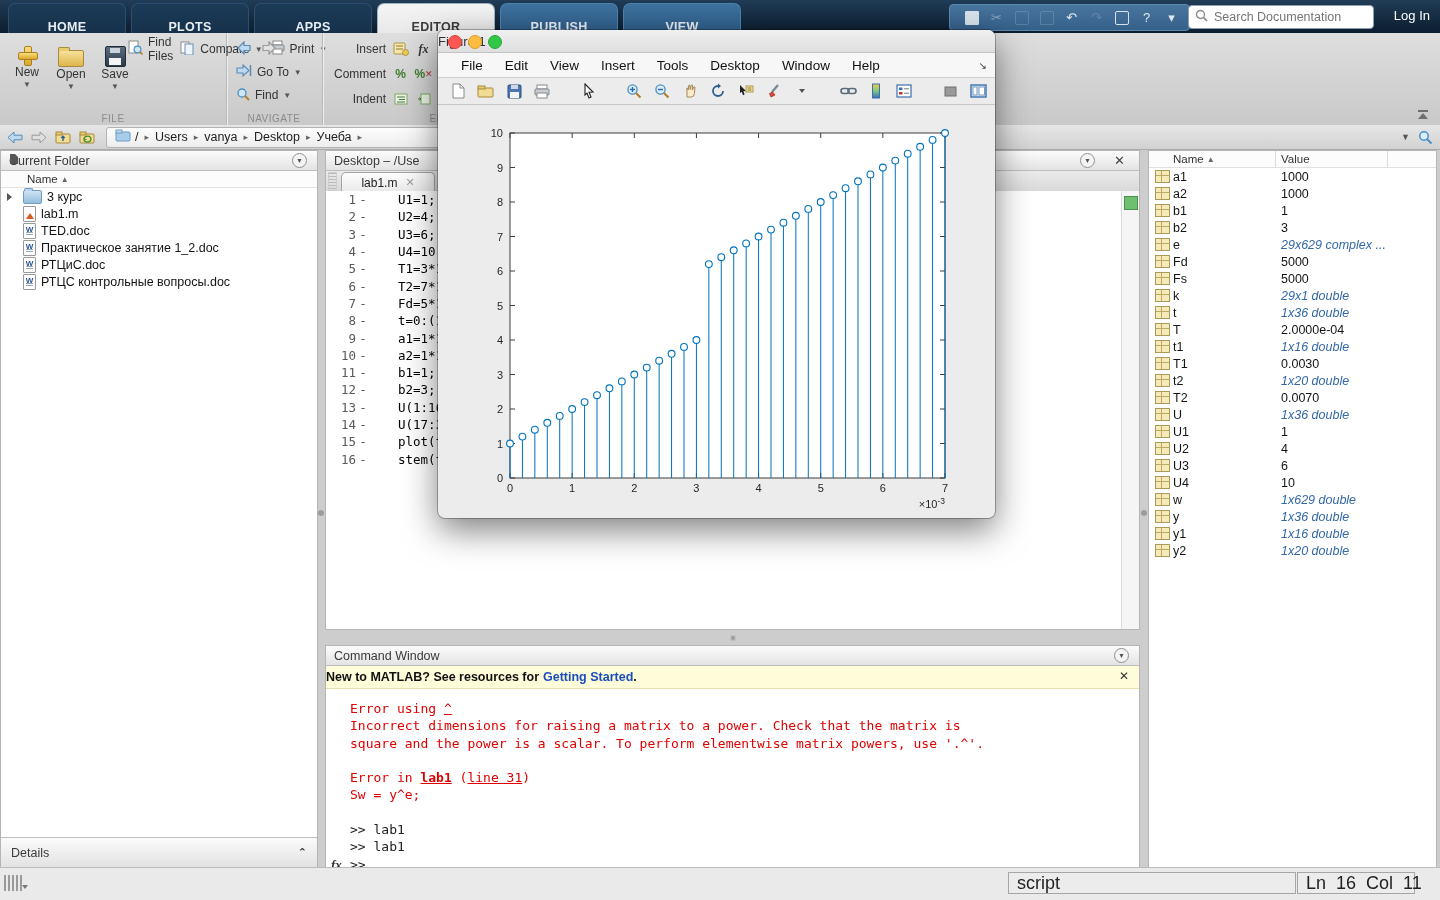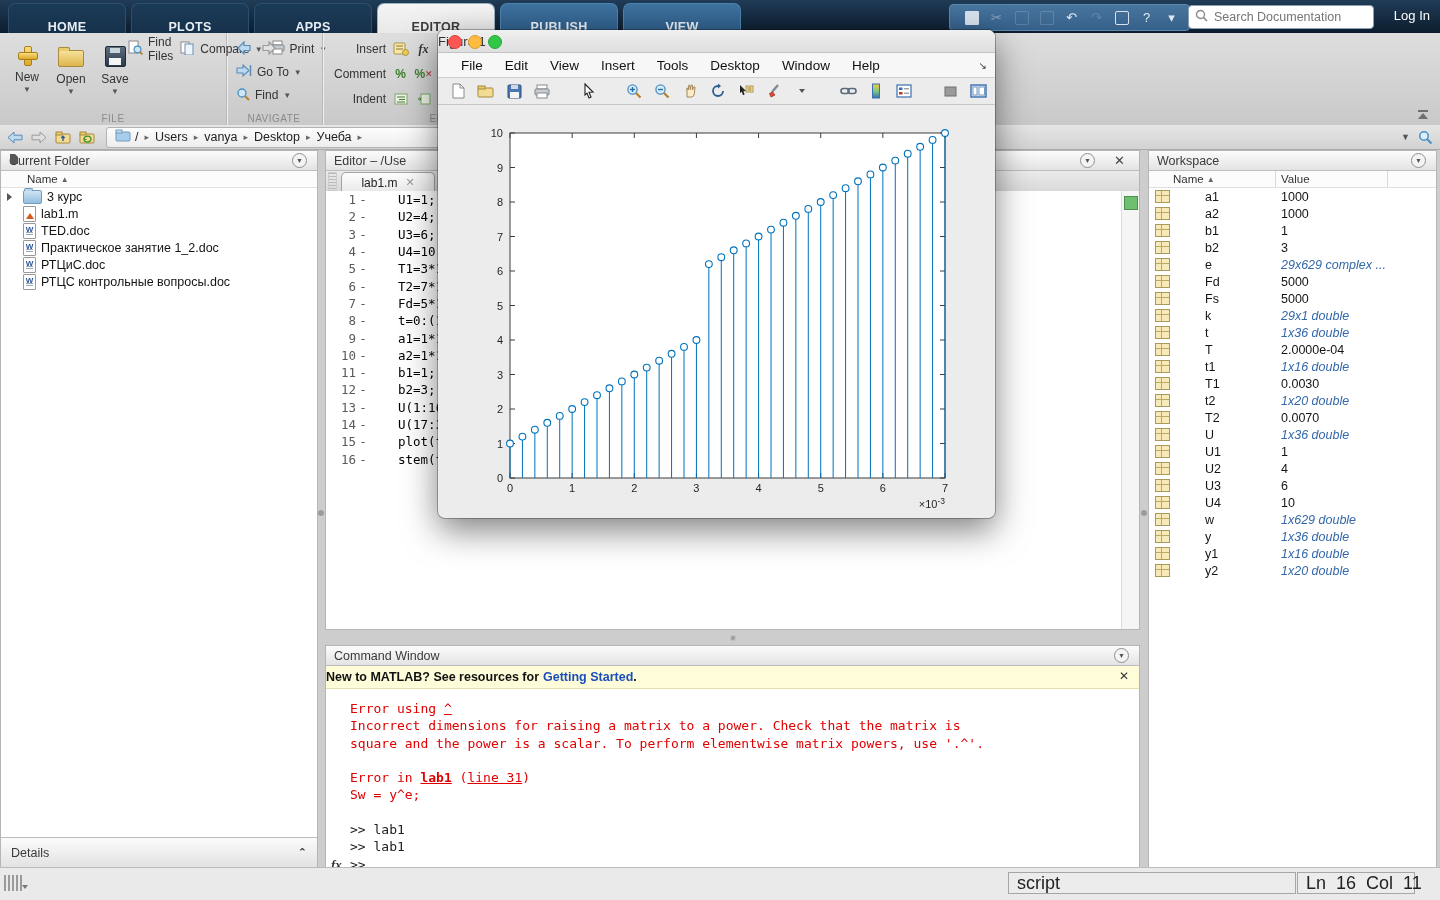--- a/index.html
+++ b/index.html
@@ -32,21 +32,21 @@
           background:linear-gradient(#dedede,#c9c9c9);border-bottom:1px solid #a7a7a7;}
   .rsec{position:absolute;top:0;height:92px;border-right:1px solid #b9b9b9;box-shadow:1px 0 0 #efefef;}
   .rsec .seclabel{position:absolute;bottom:1px;left:0;right:0;text-align:center;font-size:10px;
                   color:#8b8b8b;letter-spacing:.5px;}
   .sec-file{left:0;width:226px;}
   .sec-nav{left:226px;width:96px;}
   .sec-edit{left:322px;width:240px;}
   .bigbtns{position:absolute;left:8px;top:6px;display:flex;gap:6px;}
   .bigbtn{width:38px;height:66px;display:flex;flex-direction:column;align-items:center;justify-content:flex-start;
           padding-top:6px;border-radius:3px;cursor:pointer;}
-  .bigbtn .blabel{font-size:12px;color:#333;margin-top:5px;text-align:center;}
+  .bigbtn .blabel{font-size:12px;color:#333;text-align:center;}
   .bigbtn .caret{font-size:8px;color:#555;margin-top:1px;}
   .listbtns{position:absolute;left:128px;top:8px;display:flex;flex-direction:row;gap:7px;}
   .listbtn{display:flex;align-items:center;gap:5px;font-size:12px;color:#333;cursor:pointer;height:16px;}
   .listbtn .caret{font-size:8px;color:#555;}
   .navrows{position:absolute;left:10px;top:8px;display:flex;flex-direction:column;gap:7px;}
   .editrows{position:absolute;left:6px;top:6px;display:flex;flex-direction:column;gap:5px;}
   .editrow{display:flex;align-items:center;gap:6px;height:20px;}
   .editrow .elabel{width:58px;text-align:right;font-size:12px;color:#333;}
   .gi{display:inline-flex;align-items:center;justify-content:center;width:17px;height:17px;font-size:11px;}
   .pct{color:#3f7d2c;font-weight:bold;font-size:12px;}
@@ -156,21 +156,21 @@
   .fx-mark::after{content:"";position:absolute;left:6px;top:14px;border-left:3px solid transparent;
            border-right:3px solid transparent;border-top:4px solid #444;}
 
   
   .ws-panel{left:1148px;top:150px;width:289px;bottom:32px;}
   .ws-cols{height:16px;border-bottom:1px solid #e0e0e0;background:#fcfcfc;display:flex;align-items:center;
            font-size:11.5px;color:#333;position:relative;}
   .ws-cols .c1{padding-left:24px;display:flex;gap:3px;align-items:center;}
   .ws-cols .c2{position:absolute;left:132px;}
   .ws-cols .sep{position:absolute;top:0;bottom:0;width:1px;background:#dadada;}
-  .wsrow{height:17px;display:flex;align-items:center;font-size:12.5px;color:#141414;position:relative;padding-left:32px;}
+  .wsrow{height:17px;display:flex;align-items:center;font-size:12.5px;color:#141414;position:relative;}
   .vi{position:absolute;left:6px;width:13px;height:11px;background:#f7eab8;border:1px solid #a79b5a;}
   .vi::before{content:"";position:absolute;left:5px;top:0;bottom:0;width:1px;background:#b9ab66;}
   .vi::after{content:"";position:absolute;top:4px;left:0;right:0;height:1px;background:#b9ab66;}
   .wsrow .vname{padding-left:24px;}
   .wsrow .vval{position:absolute;left:132px;}
   .wsrow .vval.dim{color:#3468a8;font-style:italic;}
 
   
   .figwin{position:absolute;left:438px;top:30px;width:557px;height:488px;border-radius:7px;
           background:#ececec;z-index:40;box-shadow:0 12px 34px rgba(0,0,0,.5),0 0 0 1px rgba(0,0,0,.28);}
@@ -479,21 +479,21 @@
         </div>
       </div>
     <div class="details-bar">
       <span>Details</span>
       <span class="chev">⌃</span>
     </div>
   </div>
 
   <div class="panel ed-panel">
     <div class="phead">
-      <span>Editor – /Use</span>
+      <span>Desktop – /Use</span>
       <span class="pmenu" style="right:44px;">▼</span>
       <span class="pclose" style="right:14px;top:2px;">✕</span>
     </div>
     <div class="tabbar">
       <span class="draghandle"></span>
       <div class="edtab">
         <span>lab1.m</span>
         <span class="tclose">✕</span>
       </div>
     </div>
@@ -609,24 +609,20 @@
         <div style="position: relative;"><span class="seg err">Error in </span><span class="seg err link bold">lab1</span><span class="seg err"> (</span><span class="seg err link">line 31</span><span class="seg err">)</span></div>
         <div style="position: relative;"><span class="seg err">Sw = y^e;</span></div>
         <div style="position: relative;">&nbsp;</div>
         <div style="position: relative;"><span class="seg plain">&gt;&gt; lab1</span></div>
         <div style="position: relative;"><span class="seg plain">&gt;&gt; lab1</span></div>
         <div style="position: relative;"><span class="fx-mark" style="left: -19px;">fx</span><span class="seg plain">&gt;&gt; </span></div>
       </div>
   </div>
 
   <div class="panel ws-panel">
-    <div class="phead">
-      <span>Workspace</span>
-      <span class="pmenu" style="right:10px;">▼</span>
-    </div>
     <div class="ws-cols">
       <span class="c1">
           <span>Name</span>
           <span class="sortarrow">▲</span>
         </span>
       <span class="c2">Value</span>
       <span class="sep" style="left:126px;"></span>
       <span class="sep" style="left:238px;"></span>
     </div>
     <div id="ws-rows">

